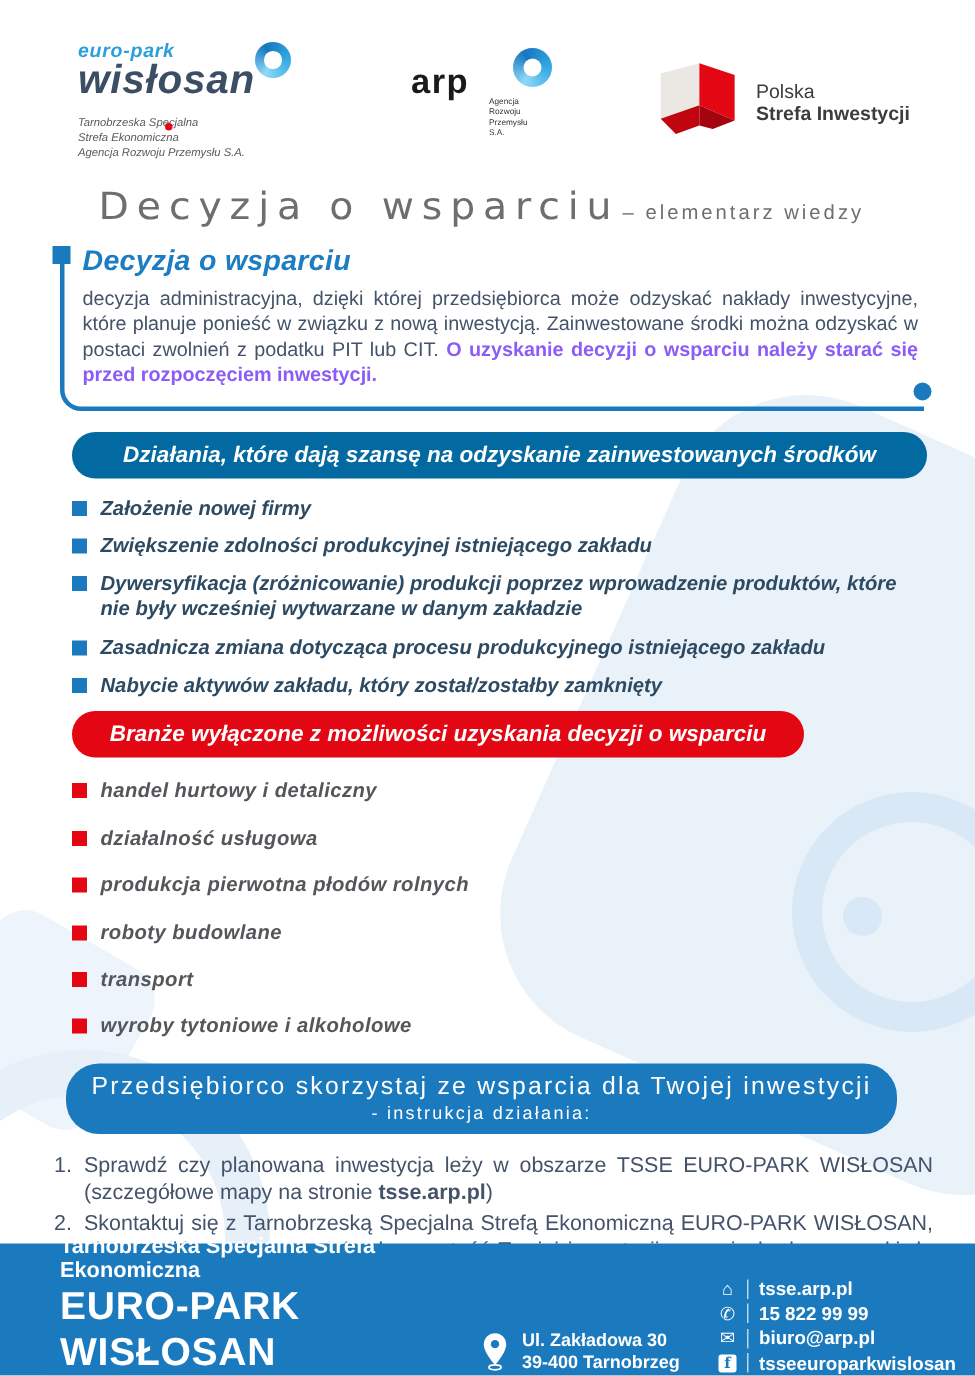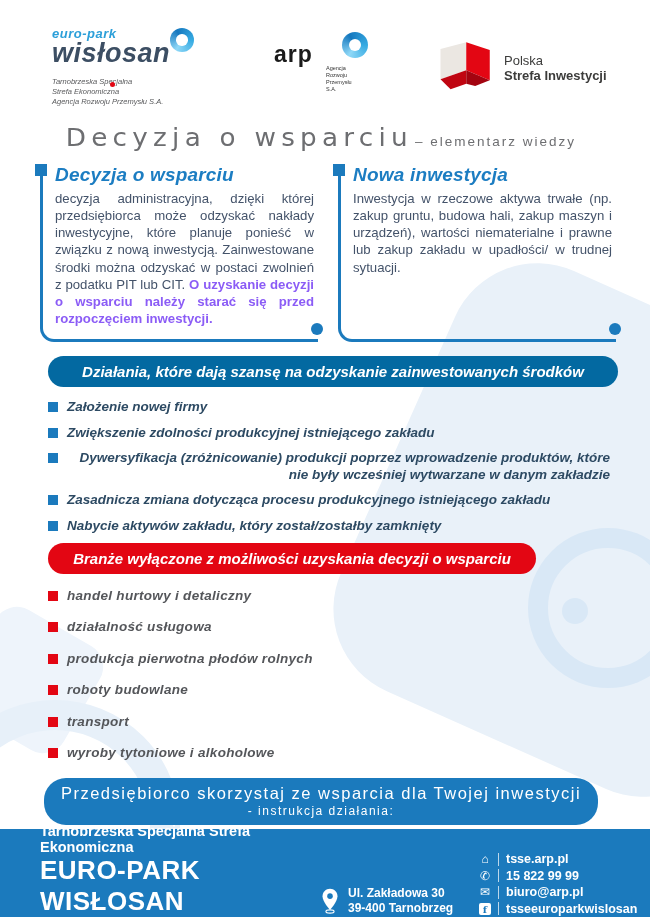--- a/index.html
+++ b/index.html
@@ -96,21 +96,21 @@
   }
   .pill-cta .cta1{font-size:16.5px;letter-spacing:1.5px;}
   .pill-cta .cta2{font-size:12px;letter-spacing:1.5px;margin-top:1px;}
 
   
   .blist{margin:12px 40px 0 48px;}
   .blist .item{display:flex;gap:9px;margin-bottom:8.5px;}
   .blist .bullet{flex:0 0 auto;width:10px;height:10px;margin-top:3px;}
   .bullet-blue{background:#1b7abd;}
   .bullet-red{background:#e30613;}
-  .blist .txt{font-size:13.5px;font-weight:bold;font-style:italic;line-height:1.25;text-align:right;}
+  .blist .txt{font-size:13.5px;font-weight:bold;font-style:italic;line-height:1.25;}
   .blist-blue .txt{color:#2d4a63;}
   .blist-red .item{margin-bottom:14.5px;}
   .blist-red .txt{color:#54565a;letter-spacing:.3px;}
 
   
   .instructions{margin:12px 28px 0 36px;font-size:14.3px;line-height:1.28;color:#44536a;}
   .step{display:flex;margin-bottom:2px;}
   .step .num{flex:0 0 20px;}
   .step .body{flex:1;text-align:justify;}
   .step .body b{color:#44536a;}
@@ -190,24 +190,20 @@
     <div class="title-row">
       <span class="title-main">Decyzja o wsparciu</span>
       <span class="title-suffix">– elementarz wiedzy</span>
     </div>
 
     <div class="boxes">
       <div class="bracket">
         <h2>Decyzja o wsparciu</h2>
         <p><span>decyzja administracyjna, dzięki której przedsiębiorca może odzyskać nakłady inwestycyjne, które planuje ponieść w związku z nową inwestycją. Zainwestowane środki można odzyskać w postaci zwolnień z podatku PIT lub CIT. </span><span class="hl">O uzyskanie decyzji o wsparciu należy starać się przed rozpoczęciem inwestycji.</span></p>
       </div>
-      <div class="bracket">
-        <h2>Nowa inwestycja</h2>
-        <p>Inwestycja w rzeczowe aktywa trwałe (np. zakup gruntu, budowa hali, zakup maszyn i urządzeń), wartości niematerialne i prawne lub zakup zakładu w upadłości/ w trudnej sytuacji.</p>
-      </div>
     </div>
 
     <div class="pill pill-blue">Działania, które dają szansę na odzyskanie zainwestowanych środków</div>
     <div class="blist blist-blue">
       <div class="item">
           <span class="bullet bullet-blue"></span>
           <span class="txt">Założenie nowej firmy</span>
         </div>
       <div class="item">
           <span class="bullet bullet-blue"></span>

